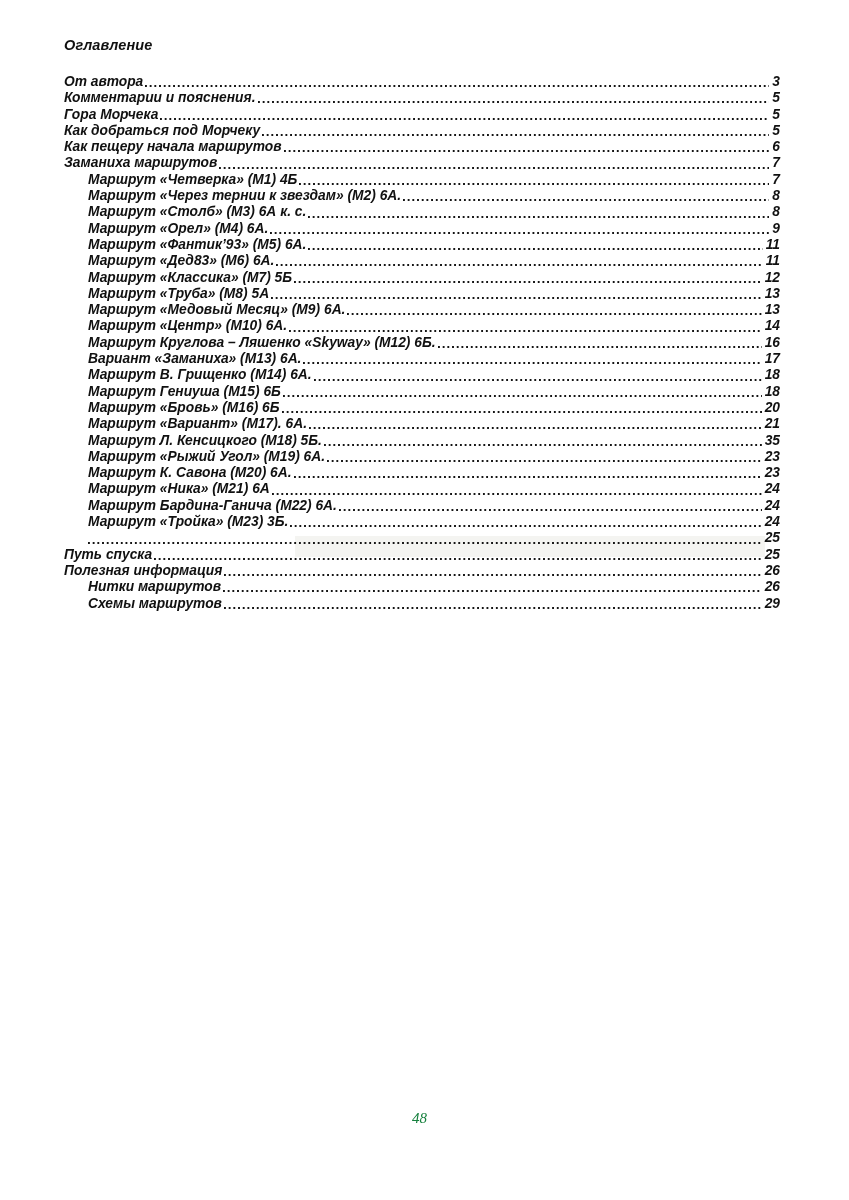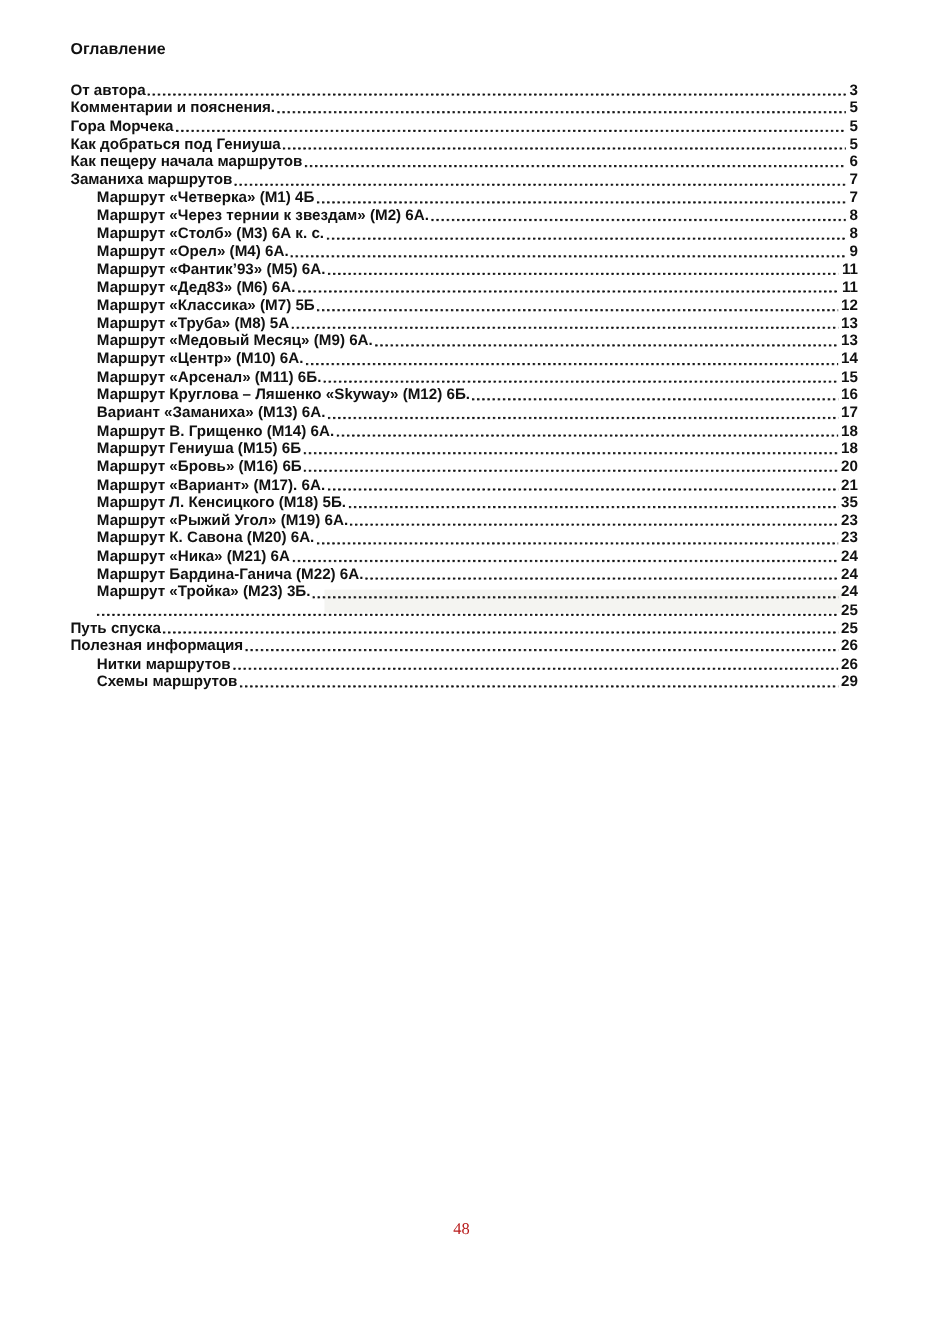--- a/index.html
+++ b/index.html
@@ -8,20 +8,21 @@
     background: #ffffff;
   }
   .page {
     position: relative;
     width: 849px;
     height: 1187px;
     background: #ffffff;
     overflow: hidden;
     font-family: "Liberation Sans", sans-serif;
     color: #111111;
+    font-style: italic;
   }
   .doc-title {
     position: absolute;
     left: 64px;
     top: 37px;
     margin: 0;
     font-size: 14.5px;
     font-weight: bold;
     letter-spacing: 0.1px;
   }
@@ -70,21 +71,21 @@
   }
   .folio {
     position: absolute;
     left: 0;
     right: 10px;
     top: 1110px;
     text-align: center;
     font-family: "Liberation Serif", serif;
     font-size: 15px;
     font-weight: normal;
-    color: #b91c1c;
+    color: #15803d;
   }
 </style>
 </head>
 <body>
 
 <div class="page">
   <h1 class="doc-title">Оглавление</h1>
 
   <div class="scan-band"></div>
 
@@ -98,21 +99,21 @@
     <span class="toc-label">Комментарии и пояснения.</span>
     <span class="toc-dots"></span>
     <span class="toc-page">5</span>
   </div>
       <div class="toc-row">
     <span class="toc-label">Гора Морчека</span>
     <span class="toc-dots"></span>
     <span class="toc-page">5</span>
   </div>
       <div class="toc-row">
-    <span class="toc-label">Как добраться под Гениуша </span>
+    <span class="toc-label">Как добраться под Морчеку </span>
     <span class="toc-dots"></span>
     <span class="toc-page">5</span>
   </div>
       <div class="toc-row">
     <span class="toc-label">Как пещеру начала маршрутов </span>
     <span class="toc-dots"></span>
     <span class="toc-page">6</span>
   </div>
       <div class="toc-row">
     <span class="toc-label">Заманиха маршрутов</span>
@@ -161,25 +162,20 @@
   </div>
       <div class="toc-row indent">
     <span class="toc-label">Маршрут «Медовый Месяц» (М9) 6А. </span>
     <span class="toc-dots"></span>
     <span class="toc-page">13</span>
   </div>
       <div class="toc-row indent">
     <span class="toc-label">Маршрут «Центр» (М10) 6А. </span>
     <span class="toc-dots"></span>
     <span class="toc-page">14</span>
-  </div>
-      <div class="toc-row indent">
-    <span class="toc-label">Маршрут «Арсенал» (М11) 6Б.</span>
-    <span class="toc-dots"></span>
-    <span class="toc-page">15</span>
   </div>
       <div class="toc-row indent">
     <span class="toc-label">Маршрут Круглова – Ляшенко «Skyway» (М12) 6Б. </span>
     <span class="toc-dots"></span>
     <span class="toc-page">16</span>
   </div>
       <div class="toc-row indent">
     <span class="toc-label">Вариант «Заманиха» (М13) 6А. </span>
     <span class="toc-dots"></span>
     <span class="toc-page">17</span>

